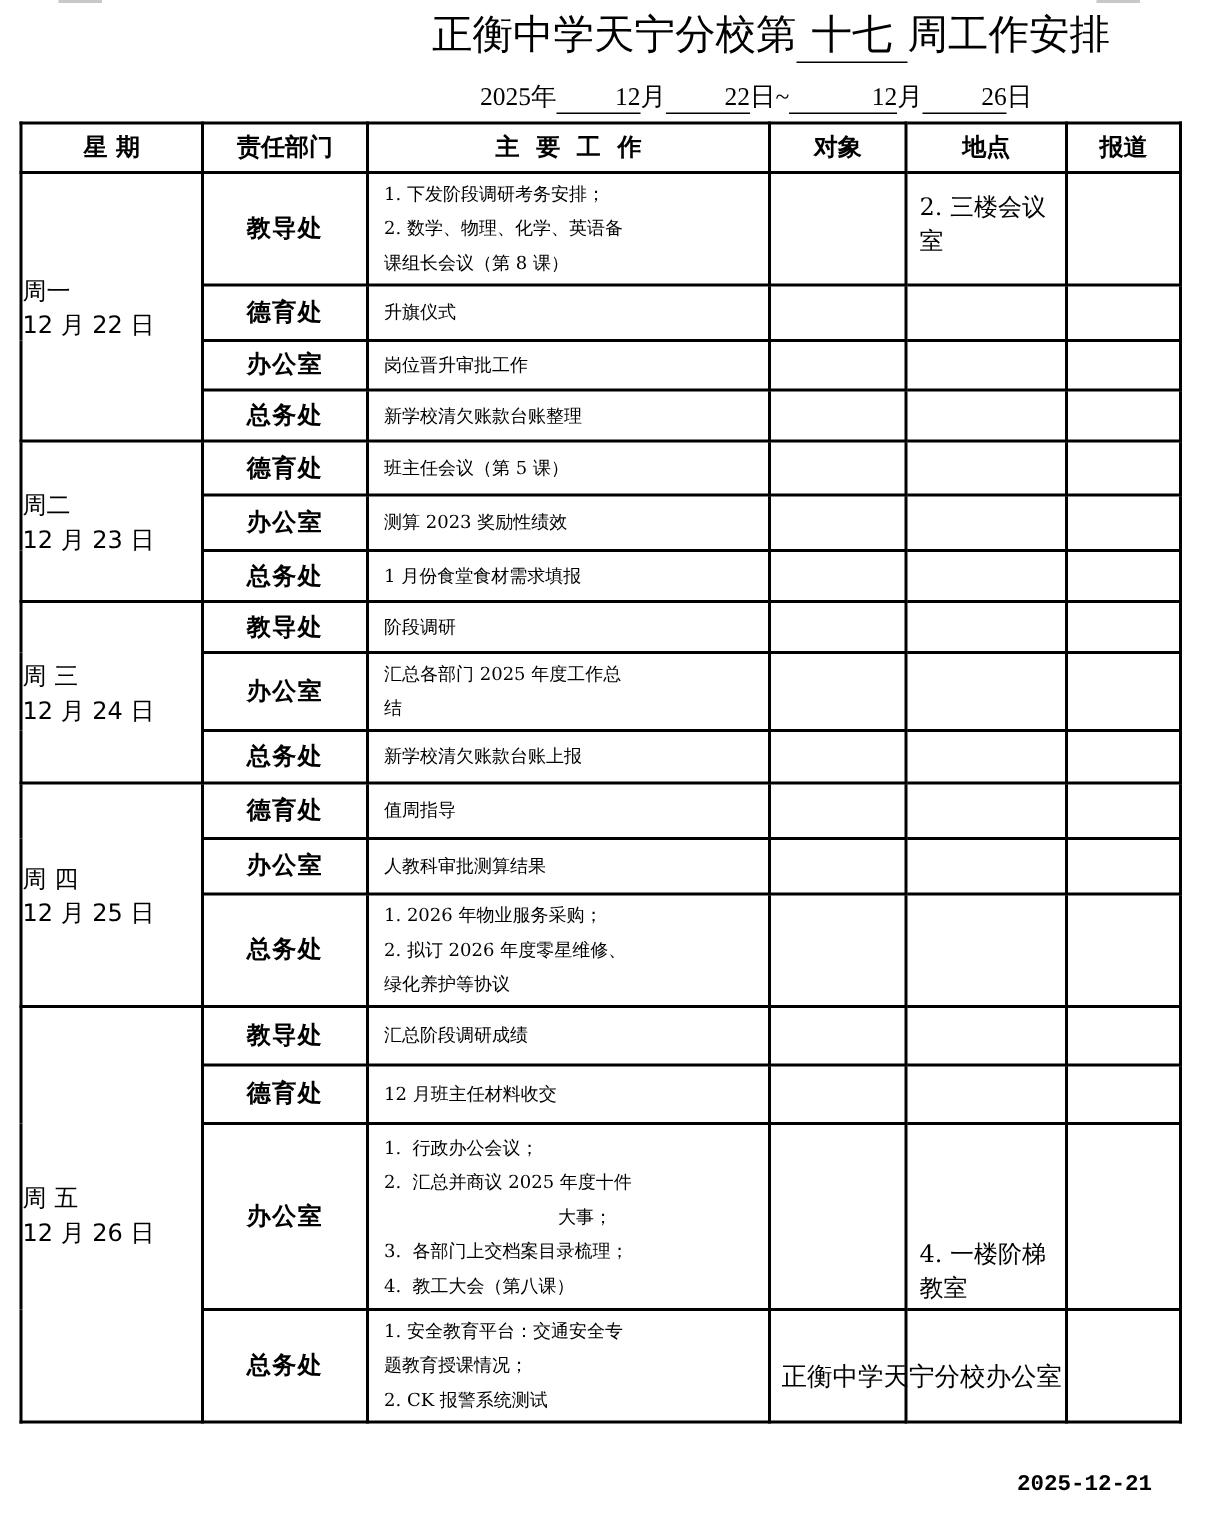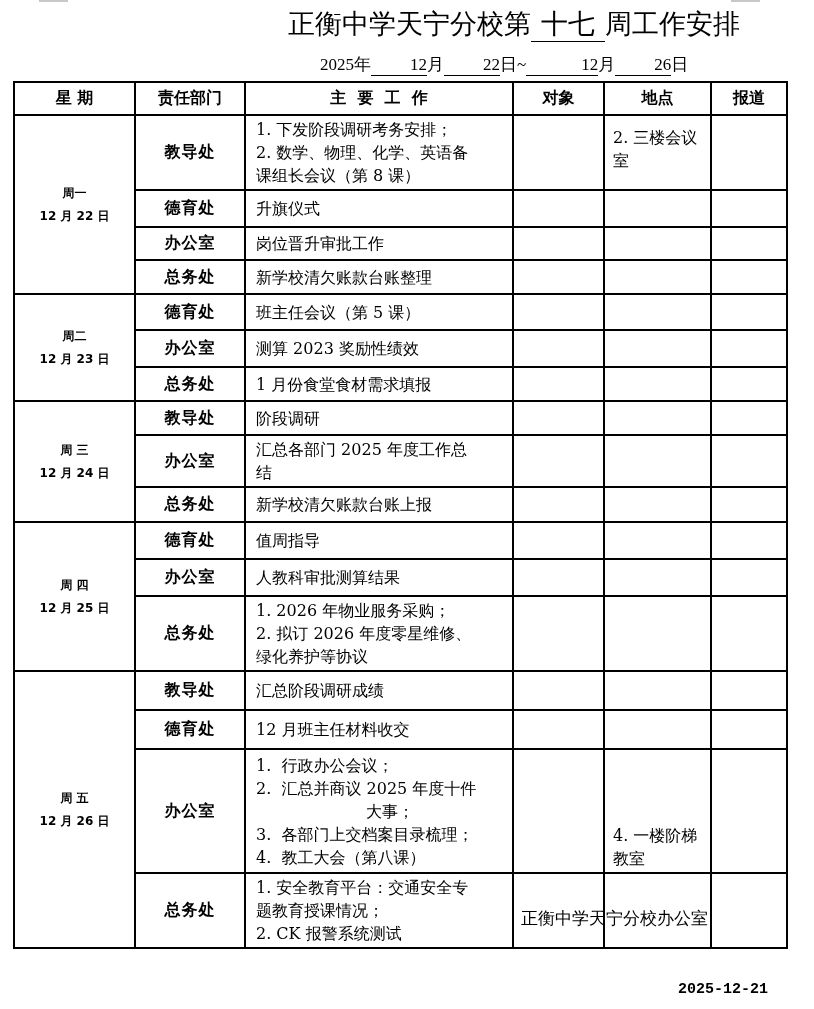--- a/index.html
+++ b/index.html
@@ -10,25 +10,25 @@
            font-family: "DejaVu Sans", "Liberation Sans", sans-serif;
            font-size: 27px; line-height: 40px; letter-spacing: 0px; margin-left: 46px; }
   .title .u { display: inline-block; border-bottom: 1.5px solid #000; padding: 0 10px; line-height: 34px; }
   .daterange { position: absolute; top: 53px; left: 320px; font-size: 17px; line-height: 24px;
                font-family: "Liberation Serif", "DejaVu Serif", serif; white-space: nowrap; }
   .daterange .u { display: inline-block; border-bottom: 1px solid #000; text-align: right; line-height: 20px; }
   table.sched { position: absolute; left: 13px; top: 81px; border-collapse: collapse;
                 table-layout: fixed; width: 773px; }
   table.sched td, table.sched th { border: 2px solid #000; padding: 0; vertical-align: middle; }
   th { font-family: "DejaVu Sans", "Liberation Sans", sans-serif; font-weight: bold; font-size: 16px; height: 31px; }
-  .day { text-align: center; font-family: "DejaVu Sans", "Liberation Sans", sans-serif; font-weight: bold;
-         font-size: 12px; line-height: 23px; }
+  .day { font-family: "DejaVu Sans", "Liberation Sans", sans-serif; font-weight: normal;
+         font-size: 16px; line-height: 23px; }
   .dept { text-align: center; font-family: Liberation Serif, serif; font-weight: bold;
           font-size: 16px; letter-spacing: 1px; }
-  .work { font-size: 16px; line-height: 23px; padding: 2px 6px 2px 10px !important; margin-left: 36px; }
+  .work { font-size: 12px; line-height: 23px; padding: 2px 6px 2px 10px !important; margin-left: 36px; }
   .work .line { display: block; white-space: nowrap; }
   .work .indent { padding-left: 18px; text-align: center; }
   .place { font-size: 16px; line-height: 23px; padding: 0 8px !important; }
   .place.top { vertical-align: top !important; padding-top: 10px !important; }
   .place.bottom { vertical-align: bottom !important; padding-bottom: 2px !important; }
   .footer-org { position: absolute; top: 906px; left: 521px; font-size: 17px; line-height: 24px; }
   .footer-date { position: absolute; top: 979px; left: 678px; font-size: 15px; font-weight: bold;
                  font-family: Liberation Mono, monospace; line-height: 22px; }
 </style>
 </head>

